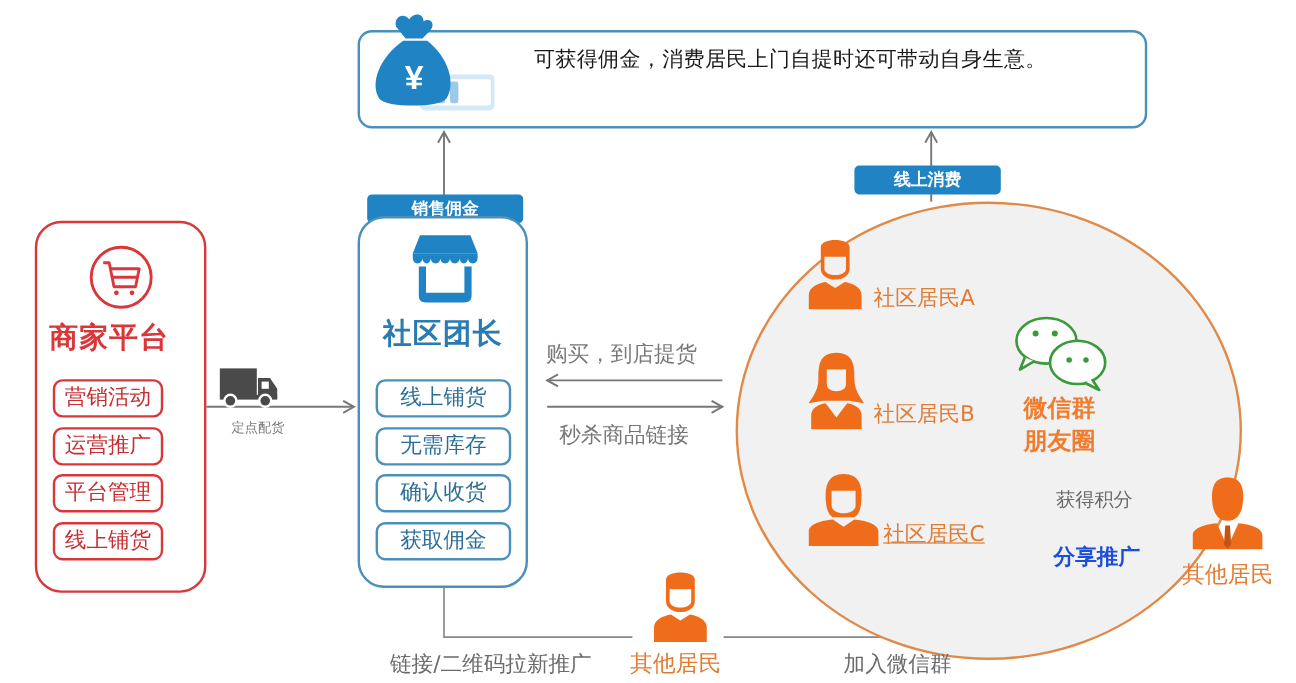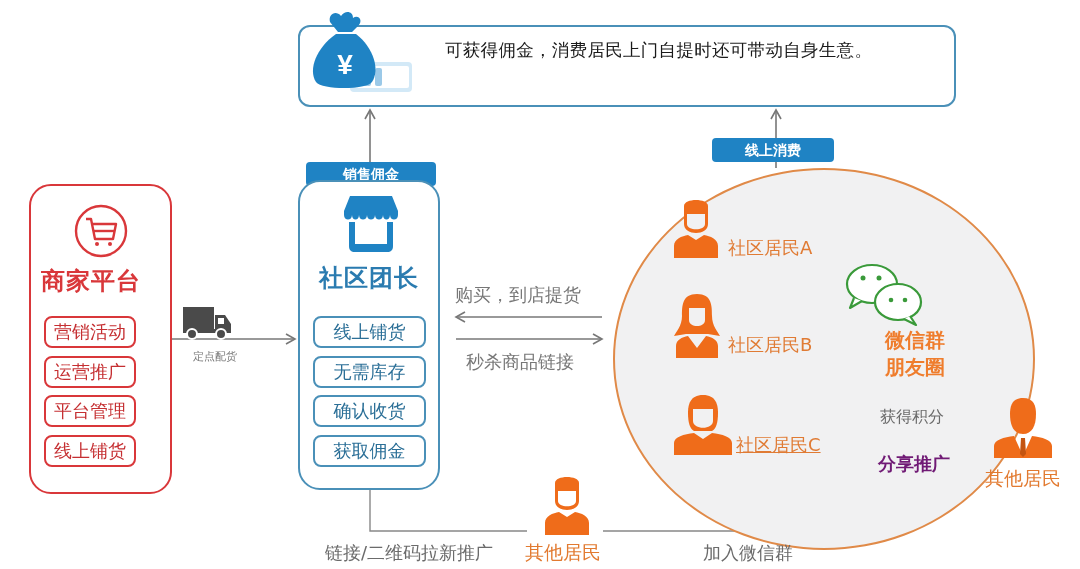--- a/index.html
+++ b/index.html
@@ -36,22 +36,22 @@
             box-sizing:border-box; color:#2b6f97; font-size:18px; text-align:center;
             line-height:28px; background:#fff; }
 
   
   .circle { left:613px; top:168px; width:422px; height:382px; border-radius:50%;
             border:2px solid #e08a48; background:#f1f1f2; box-sizing:border-box; }
 
   .res-label { font-size:18px; color:#e07b34; }
   .gray-label { font-size:11px; color:#777; }
   .small-gray { font-size:18px; color:#6b6b6b; }
-  .wechat-title { font-size:20px; font-weight:bold; color:#ef7d2d; line-height:27px; text-align:center;margin-left:32px; }
-  .share { font-size:18px; font-weight:bold; color:#701a75; }
+  .wechat-title { font-size:20px; font-weight:bold; color:#ef7d2d; line-height:27px; text-align:center; }
+  .share { font-size:18px; font-weight:bold; color:#1d4ed8; }
   .other-label { font-size:19px; color:#e27a30; }
 </style>
 </head>
 <body>
 
 <svg class="lines" viewBox="0 0 1080 569">
   <defs>
     <marker id="arr" markerWidth="12" markerHeight="12" refX="10" refY="6" orient="auto" markerUnits="userSpaceOnUse">
       <path d="M1,1 L10,6 L1,11" fill="none" stroke="#777" stroke-width="1.6"></path>
     </marker>

